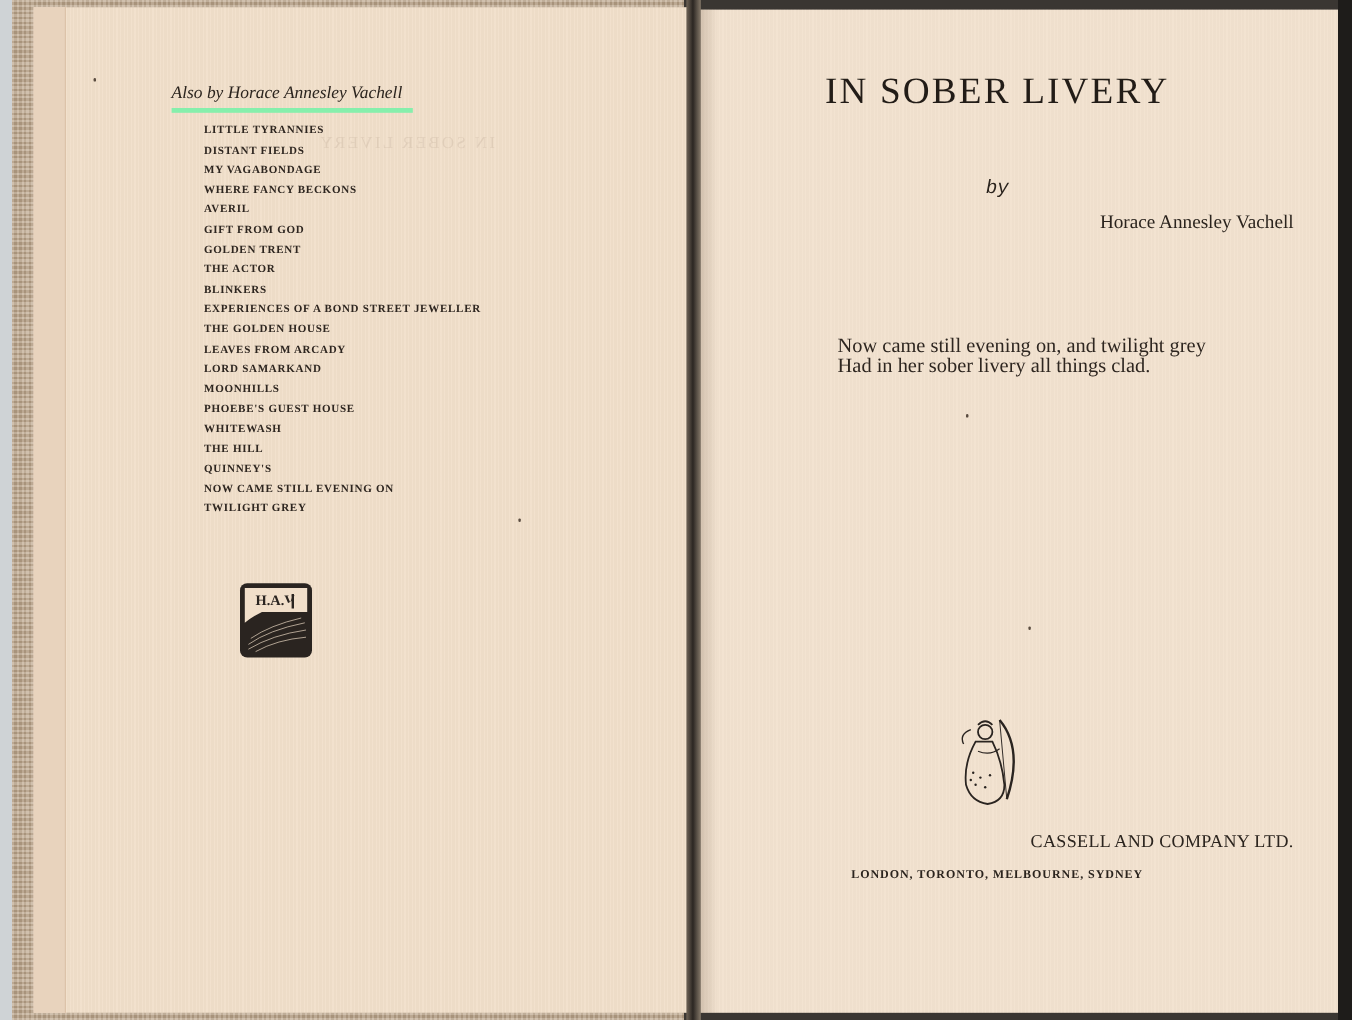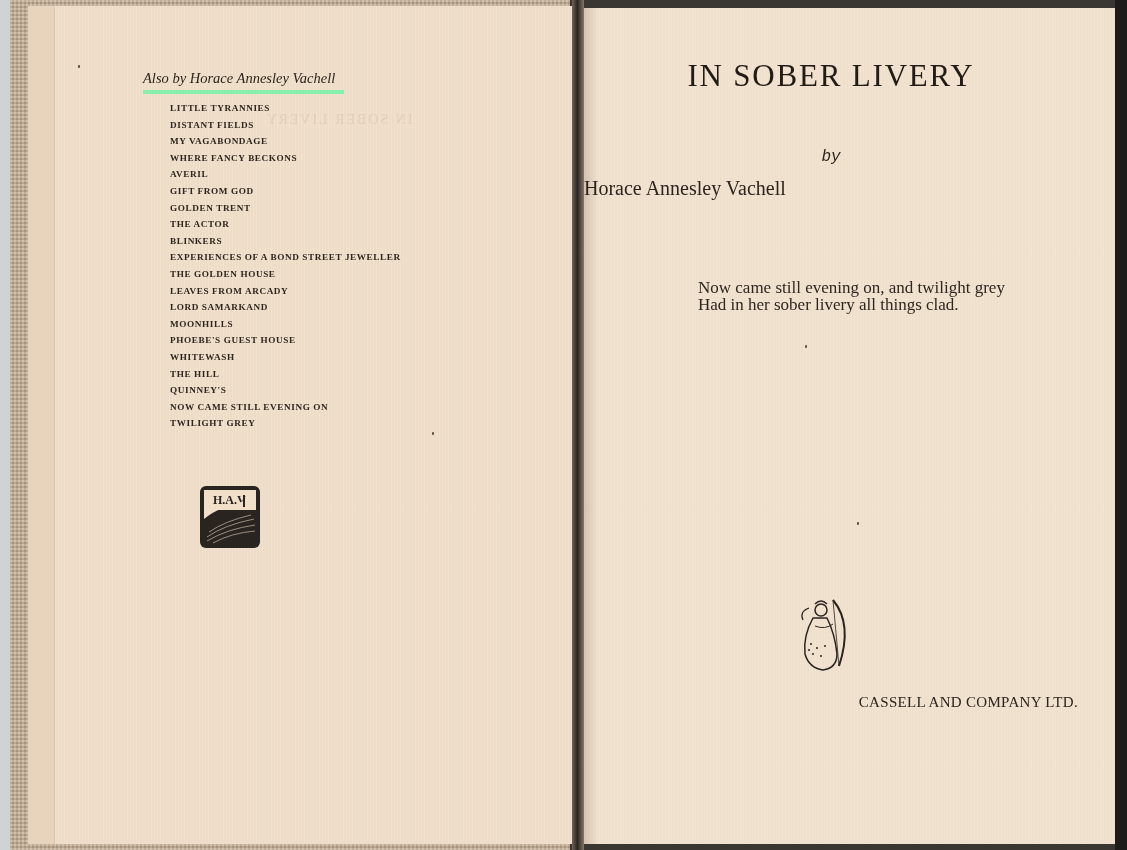--- a/index.html
+++ b/index.html
@@ -71,21 +71,21 @@
     .title {
       position: absolute; left: 584px; top: 58px; width: 494px;
       text-align: center; font-size: 31px; letter-spacing: 1.8px; color: #221c17;
     }
     .by {
       position: absolute; left: 584px; top: 148px; width: 494px;
       text-align: center; font-style: italic; font-size: 16px; color: #2b241e; font-family: Liberation Mono, monospace;
     }
     .author {
       position: absolute; left: 584px; top: 177px; width: 494px;
-      text-align: left; font-size: 20px; color: #2b241e;
+      text-align: right; font-size: 16px; color: #2b241e;
     }
     .epigraph {
       position: absolute; left: 698px; top: 279px;
       font-size: 17px; line-height: 17px; color: #2e2620; white-space: nowrap;
     }
     .archer {
       position: absolute; left: 795px; top: 596px; width: 60px; height: 78px;
     }
     .publisher {
       position: absolute; left: 584px; top: 694px; width: 494px;
@@ -179,13 +179,14 @@
     <circle cx="18" cy="58" r="1" fill="#2a2420"></circle>
       <circle cx="26" cy="60" r="1" fill="#2a2420"></circle>
     <circle cx="30" cy="50" r="1" fill="#2a2420"></circle>
       <circle cx="14" cy="54" r="1" fill="#2a2420"></circle>
     <path d="M8 24 Q4 16 14 12" stroke="#2a2420" stroke-width="1.2" fill="none"></path>
   </svg>
 </div>
 
 <div class="publisher">CASSELL AND COMPANY LTD.</div>
 <div class="cities">
+  <div>LONDON, TORONTO, MELBOURNE, SYDNEY</div>
 </div>
 
 </body></html>

